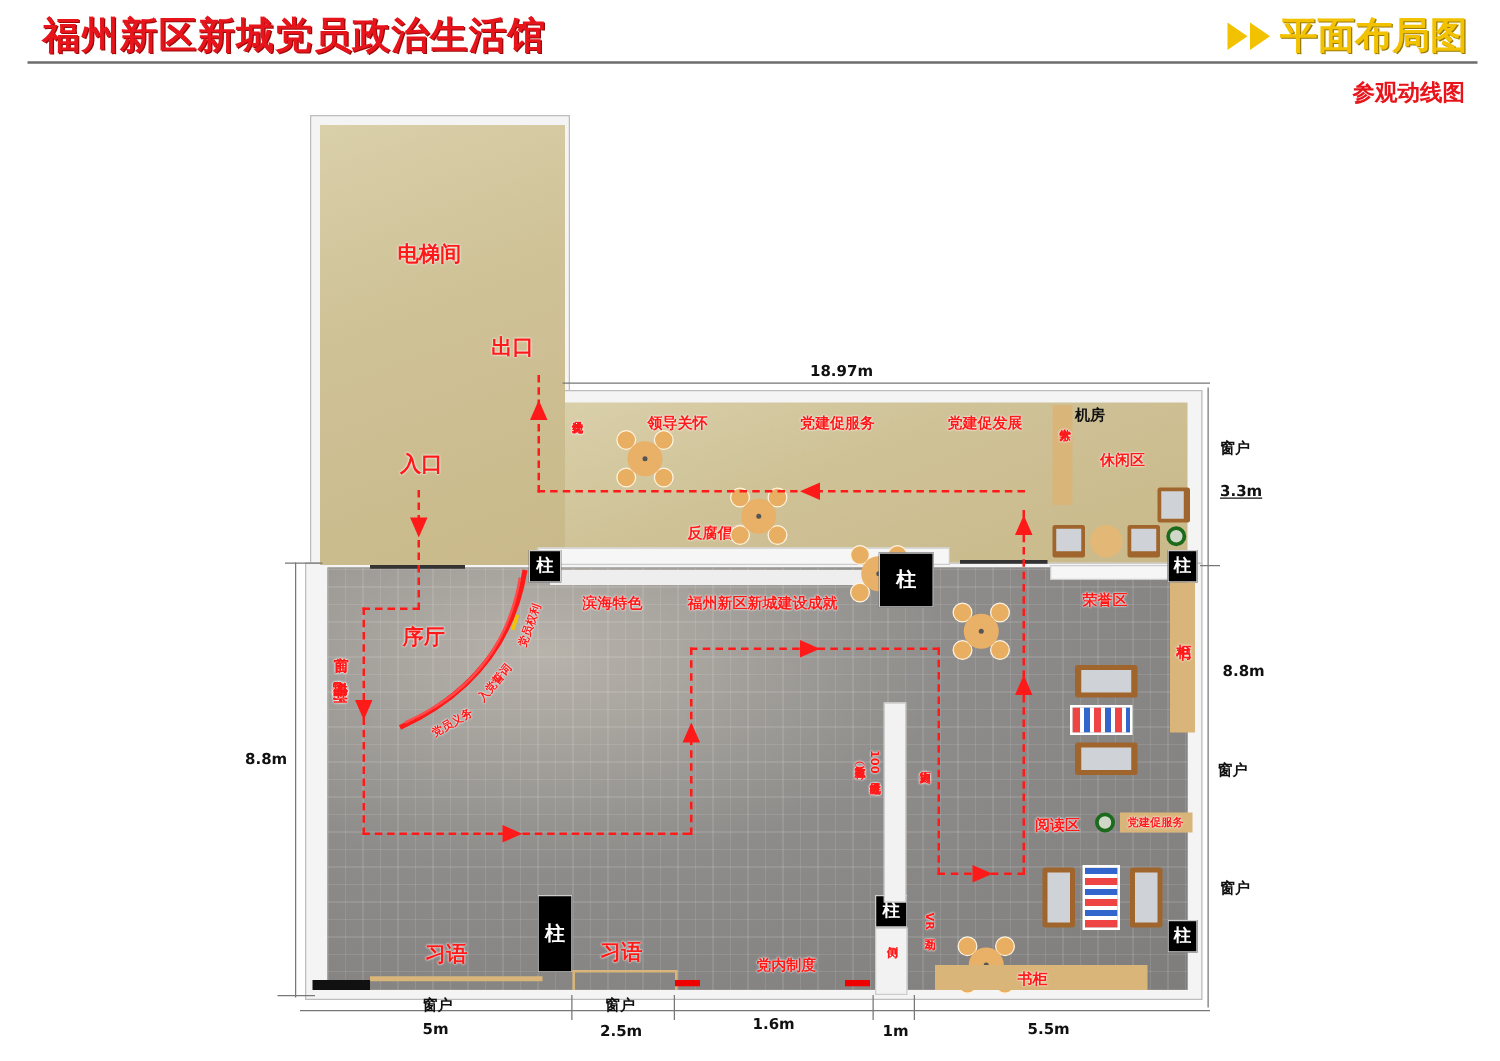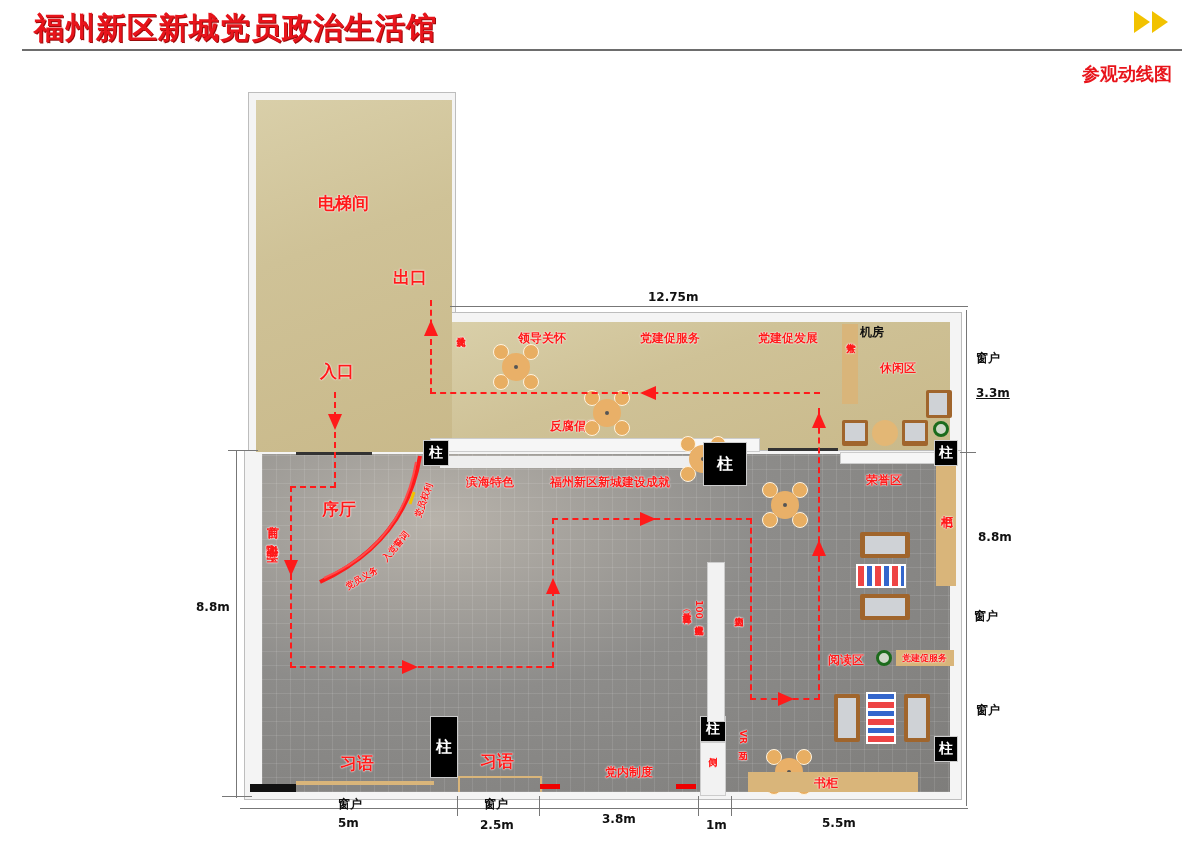--- a/index.html
+++ b/index.html
@@ -47,20 +47,21 @@
 </style>
 </head>
 <body>
 
 <div class="abs title">福州新区新城党员政治生活馆</div>
 <div class="abs sub-title">
   <span class="chev">
       <i></i>
       <i></i>
     </span>
+  <span>平面布局图</span>
 </div>
 <div class="abs rule"></div>
 <div class="abs caption">参观动线图</div>
 
 <div class="abs" style="left:0;top:0;width:1020px;height:849px;">
 
   <div class="abs wall" style="left:248px;top:92px;width:208px;height:362px;"></div>
   <div class="abs wall" style="left:448px;top:312px;width:514px;height:140px;"></div>
   <div class="abs wall" style="left:244px;top:450px;width:718px;height:350px;"></div>
 
@@ -220,21 +221,21 @@
   <div class="abs arrow ar-r" style="left:778px;top:692px;"></div>
   <div class="abs dash-v" style="left:818px;top:408px;height:292px;"></div>
   <div class="abs arrow ar-u" style="left:812px;top:540px;"></div>
   <div class="abs arrow ar-u" style="left:812px;top:412px;"></div>
   <div class="abs dash-h" style="left:430px;top:392px;width:390px;"></div>
   <div class="abs arrow ar-l" style="left:640px;top:386px;"></div>
   <div class="abs dash-v" style="left:430px;top:300px;height:94px;"></div>
   <div class="abs arrow ar-u" style="left:424px;top:320px;"></div>
 
   <div class="abs dim-line" style="left:450px;top:306px;width:518px;height:1px;"></div>
-  <div class="abs dim-text" style="left:648px;top:290px;">12.75m</div>
+  <div class="abs dim-text" style="left:648px;top:290px;">18.97m</div>
 
   <div class="abs dim-line" style="left:966px;top:310px;width:1px;height:496px;"></div>
   <div class="abs dim-line" style="left:960px;top:452px;width:16px;height:1px;"></div>
   <div class="abs dark" style="left:976px;top:350px;">窗户</div>
   <div class="abs dim-text" style="left:976px;top:386px;text-decoration:underline;">3.3m</div>
   <div class="abs dim-text" style="left:978px;top:530px;">8.8m</div>
   <div class="abs dark" style="left:974px;top:608px;">窗户</div>
   <div class="abs dark" style="left:976px;top:702px;">窗户</div>
 
   <div class="abs dim-line" style="left:236px;top:450px;width:1px;height:348px;"></div>
@@ -244,16 +245,16 @@
 
   <div class="abs dim-line" style="left:240px;top:808px;width:728px;height:1px;"></div>
   <div class="abs dim-line" style="left:457px;top:796px;width:1px;height:20px;"></div>
   <div class="abs dim-line" style="left:539px;top:796px;width:1px;height:20px;"></div>
   <div class="abs dim-line" style="left:698px;top:796px;width:1px;height:20px;"></div>
   <div class="abs dim-line" style="left:731px;top:796px;width:1px;height:20px;"></div>
   <div class="abs dark" style="left:338px;top:796px;">窗户</div>
   <div class="abs dark" style="left:484px;top:796px;">窗户</div>
   <div class="abs dim-text" style="left:338px;top:816px;">5m</div>
   <div class="abs dim-text" style="left:480px;top:818px;">2.5m</div>
-  <div class="abs dim-text" style="left:602px;top:812px;">3.8m</div>
+  <div class="abs dim-text" style="left:602px;top:812px;">1.6m</div>
   <div class="abs dim-text" style="left:706px;top:818px;">1m</div>
   <div class="abs dim-text" style="left:822px;top:816px;">5.5m</div>
 </div>
 
 </body></html>

